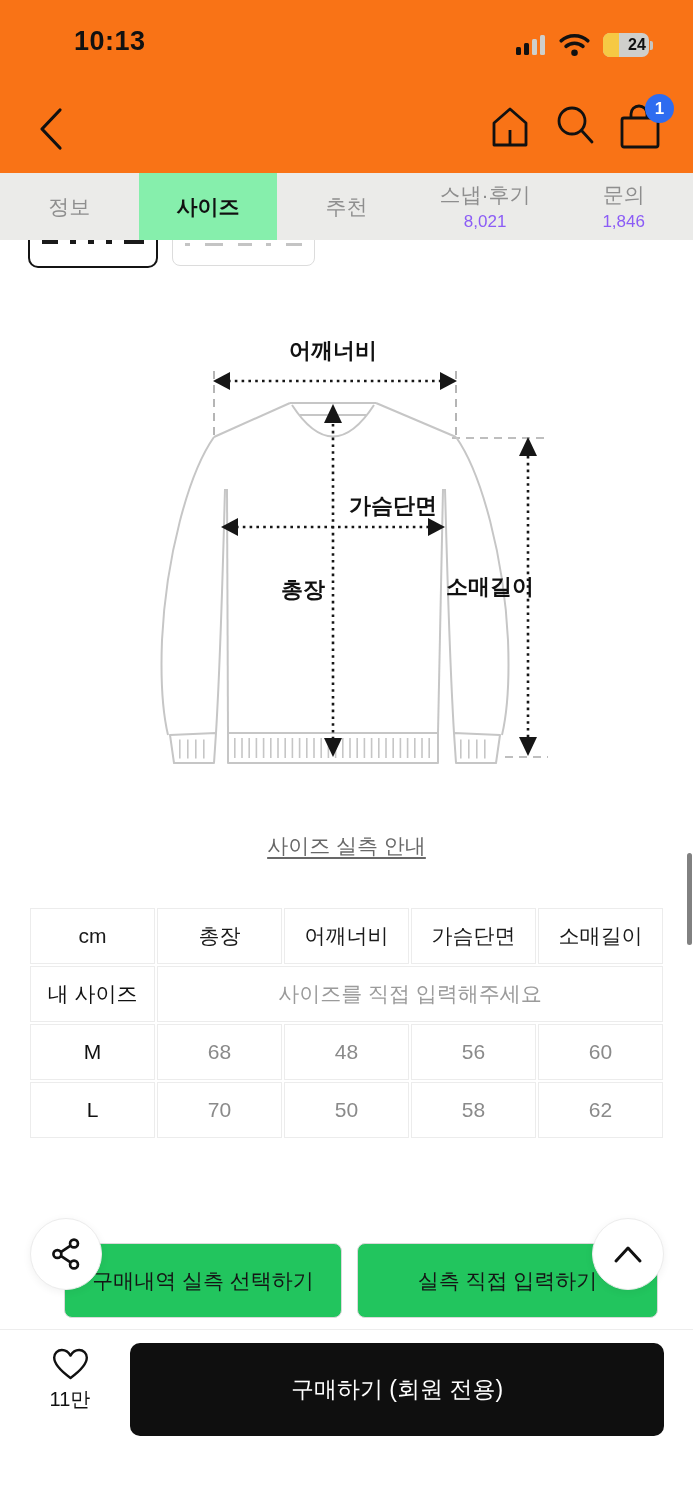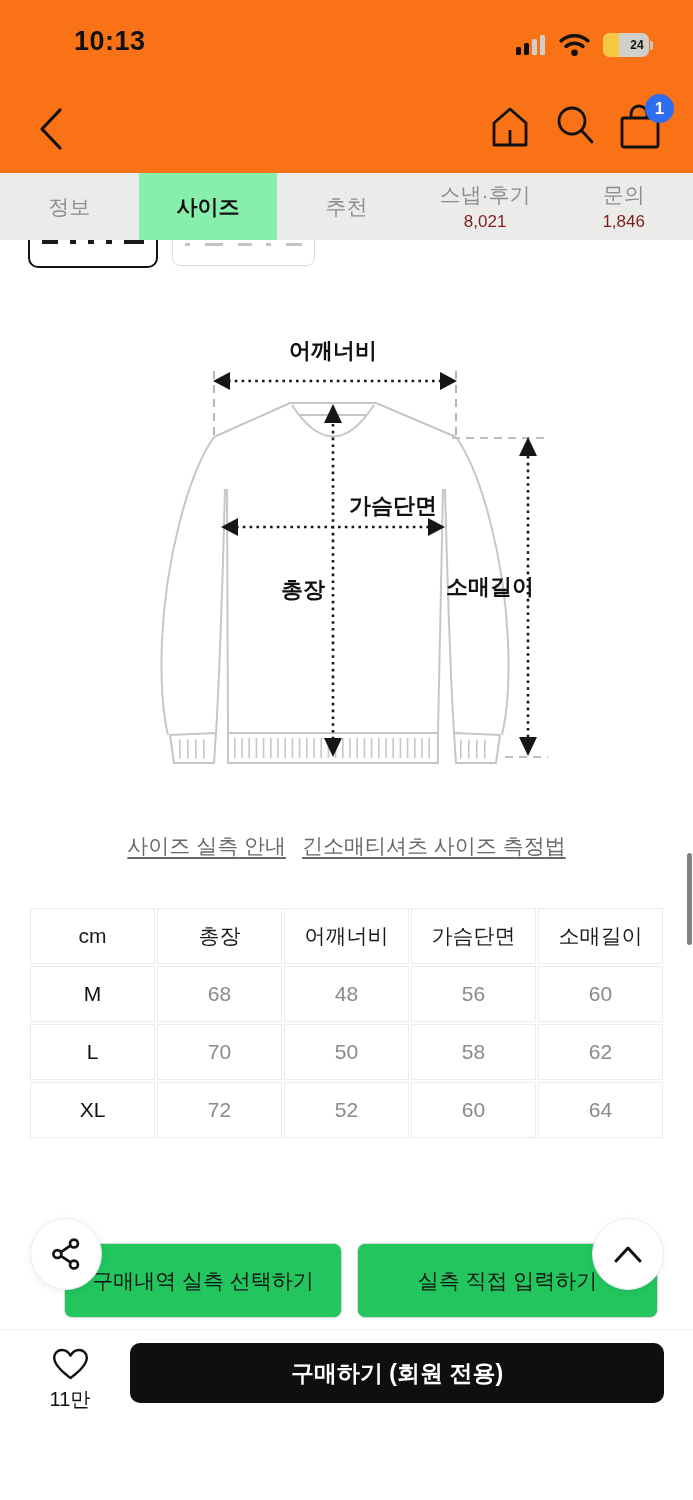--- a/index.html
+++ b/index.html
@@ -5,32 +5,32 @@
   * { margin:0; padding:0; box-sizing:border-box; }
   body { background:#fff; font-family:"Liberation Sans","DejaVu Sans",sans-serif; }
   .screen { position:relative; width:693px; height:1500px; background:#fff; overflow:hidden; margin:0 auto; }
 
   
   .top-area { position:absolute; left:0; top:0; width:693px; height:173px; background:#f97316; z-index:4; }
   .time { position:absolute; left:74px; top:26px; font-size:27px; font-weight:700; color:#111; letter-spacing:.5px; }
   .status-icons { position:absolute; right:40px; top:33px; display:flex; align-items:center; gap:13px; }
   .battery { position:relative; width:46px; height:24px; background:#cfcfcc; border-radius:7px; overflow:hidden; }
   .battery-fill { position:absolute; left:0; top:0; bottom:0; width:34%; background:#f6c944; }
-  .battery-pct { position:absolute; left:0; top:0; width:100%; height:100%; display:flex; align-items:center; justify-content:center; font-size:12px; font-weight:700; color:#111; padding-left:22px; }
+  .battery-pct { position:absolute; left:0; top:0; width:100%; height:100%; display:flex; align-items:center; justify-content:center; font-size:16px; font-weight:700; color:#111; padding-left:22px; }
   .battery-nub { width:3px; height:9px; background:#c6c6c3; border-radius:0 2px 2px 0; margin-left:1px; }
   .nav-back { position:absolute; left:38px; top:106px; }
   .nav-right { position:absolute; right:31px; top:104px; display:flex; align-items:flex-start; gap:24px; }
   .cart-wrap { position:relative; }
   .badge { position:absolute; right:-12px; top:-10px; width:29px; height:29px; border-radius:50%; background:#2e6cf0; color:#fff; font-size:17px; font-weight:600; display:flex; align-items:center; justify-content:center; }
 
   
   .tab-bar { position:absolute; left:0; top:173px; width:693px; height:67px; background:#ebebe9; z-index:5; display:flex; }
   .tab { flex:1 1 0; display:flex; flex-direction:column; align-items:center; justify-content:center; gap:3px; font-size:21px; color:#8e8e8e; }
   .tab.selected { background:#86efac; color:#111; font-weight:700; }
-  .tab .count { font-size:17px; color:#7f1d1d; font-weight:400; }
+  .tab .count { font-size:17px; color:#8b5cf6; font-weight:400; }
 
   
   .clipped-btn { position:absolute; background:#fff; z-index:1; }
   .clipped-btn.left  { left:28px;  top:212px; width:130px; height:56px; border:2.5px solid #141414; border-radius:10px; }
   .clipped-btn.right { left:172px; top:216px; width:143px; height:50px; border:1.5px solid #dcdcdc; border-radius:8px; }
   .frag-row { position:absolute; left:12px; right:12px; top:26px; display:flex; justify-content:space-between; align-items:flex-end; }
   .frag { height:4px; background:#1a1a1a; }
   .clipped-btn.right .frag { background:#c4c4c4; height:3px; }
 
   
@@ -55,21 +55,21 @@
   .fab.share { left:30px; top:1218px; }
   .fab.top { left:592px; top:1218px; }
   .action-btn { position:absolute; top:1243px; height:75px; background:#22c55e; border:1.5px solid #dadada; border-radius:8px; font-size:21px; color:#141414; display:flex; align-items:center; justify-content:center; z-index:5; }
   .action-btn.left { left:64px; width:278px; }
   .action-btn.right { left:357px; width:301px; }
 
   
   .bottom-bar { position:absolute; left:0; top:1329px; width:693px; height:111px; background:#fff; border-top:1px solid #ededed; z-index:7; }
   .like-block { position:absolute; left:38px; top:18px; width:64px; display:flex; flex-direction:column; align-items:center; gap:4px; }
   .like-count { font-size:20px; color:#111; }
-  .buy-btn { position:absolute; left:130px; top:13px; width:534px; height:60px; background:#0f0f0f; border:none; border-radius:10px; color:#fff; font-size:23px; font-weight:700; font-family:inherit; }
+  .buy-btn { position:absolute; left:130px; top:13px; width:534px; height:93px; background:#0f0f0f; border:none; border-radius:10px; color:#fff; font-size:23px; font-weight:400; font-family:inherit; }
 </style>
 </head>
 <body>
 
 <div class="screen">
 
   <div class="top-area">
     <div class="time">10:13</div>
 
     <div class="status-icons">
@@ -207,52 +207,48 @@
     <g font-size="22" font-weight="700" fill="#111" text-anchor="middle">
       <text x="333" y="358">어깨너비</text>
       <text x="393" y="513">가슴단면</text>
       <text x="303" y="597">총장</text>
       <text x="490" y="594">소매길이</text>
     </g>
   </svg>
 
   <div class="size-links">
     <a href="#">사이즈 실측 안내</a>
-    <a href="#">긴소매티셔츠 사이즈 측정법</a>
   </div>
 
   <table class="size-table">
     <tbody>
         <tr>
       <th>cm</th>
       <th>총장</th>
       <th>어깨너비</th>
       <th>가슴단면</th>
       <th>소매길이</th>
     </tr>
     <tr>
+      <td class="size-name">내 사이즈</td>
+      <td class="placeholder" colspan="4">사이즈를 직접 입력해주세요</td>
+    </tr>
+    <tr>
       <td class="size-name">M</td>
       <td class="val">68</td>
       <td class="val">48</td>
       <td class="val">56</td>
       <td class="val">60</td>
     </tr>
     <tr>
       <td class="size-name">L</td>
       <td class="val">70</td>
       <td class="val">50</td>
       <td class="val">58</td>
       <td class="val">62</td>
-    </tr>
-    <tr>
-      <td class="size-name">XL</td>
-      <td class="val">72</td>
-      <td class="val">52</td>
-      <td class="val">60</td>
-      <td class="val">64</td>
     </tr>
   </tbody>
     </table>
 
   <div class="scroll-thumb"></div>
 
   <div class="fab share">
     <svg width="30" height="32" viewBox="0 0 24 26">
       <circle cx="5" cy="13" r="3.2" fill="none" stroke="#111" stroke-width="2.2"></circle>
       <circle cx="18.5" cy="4.5" r="3.2" fill="none" stroke="#111" stroke-width="2.2"></circle>

